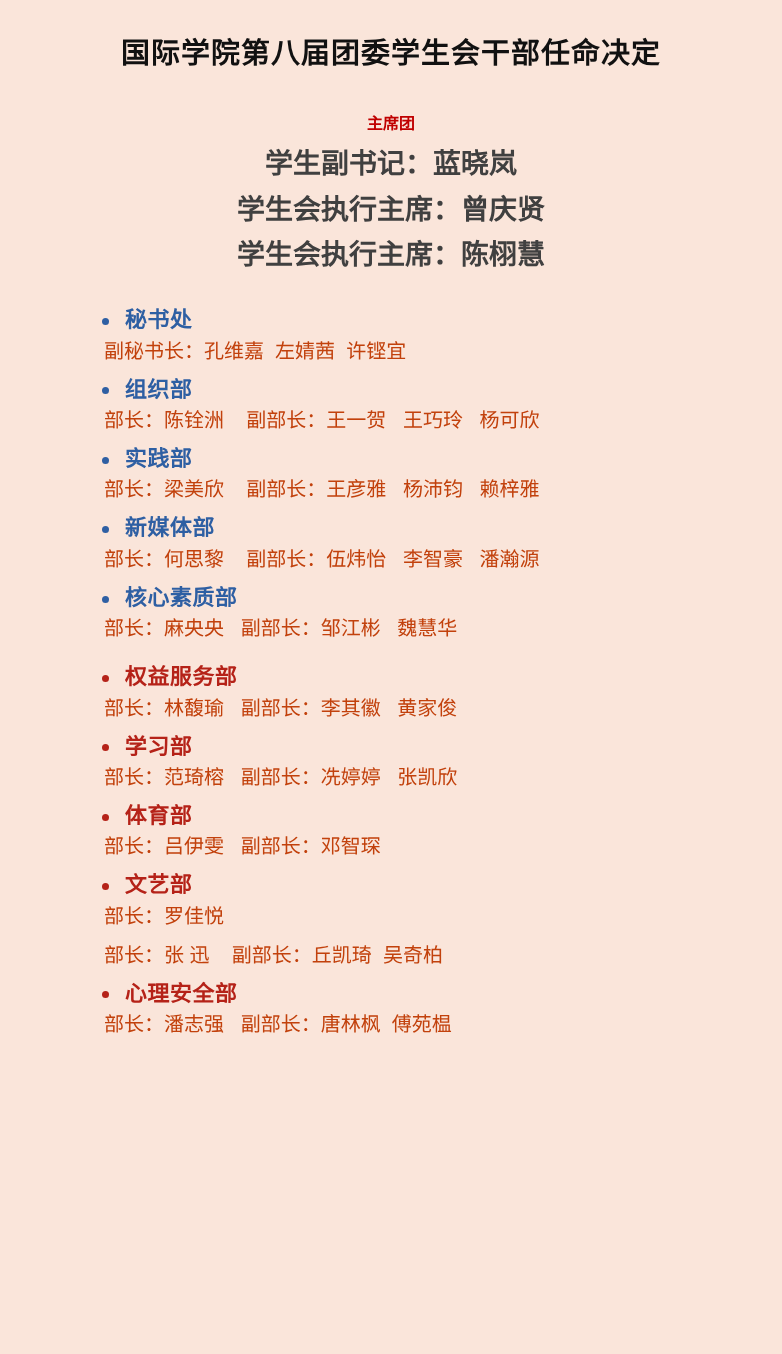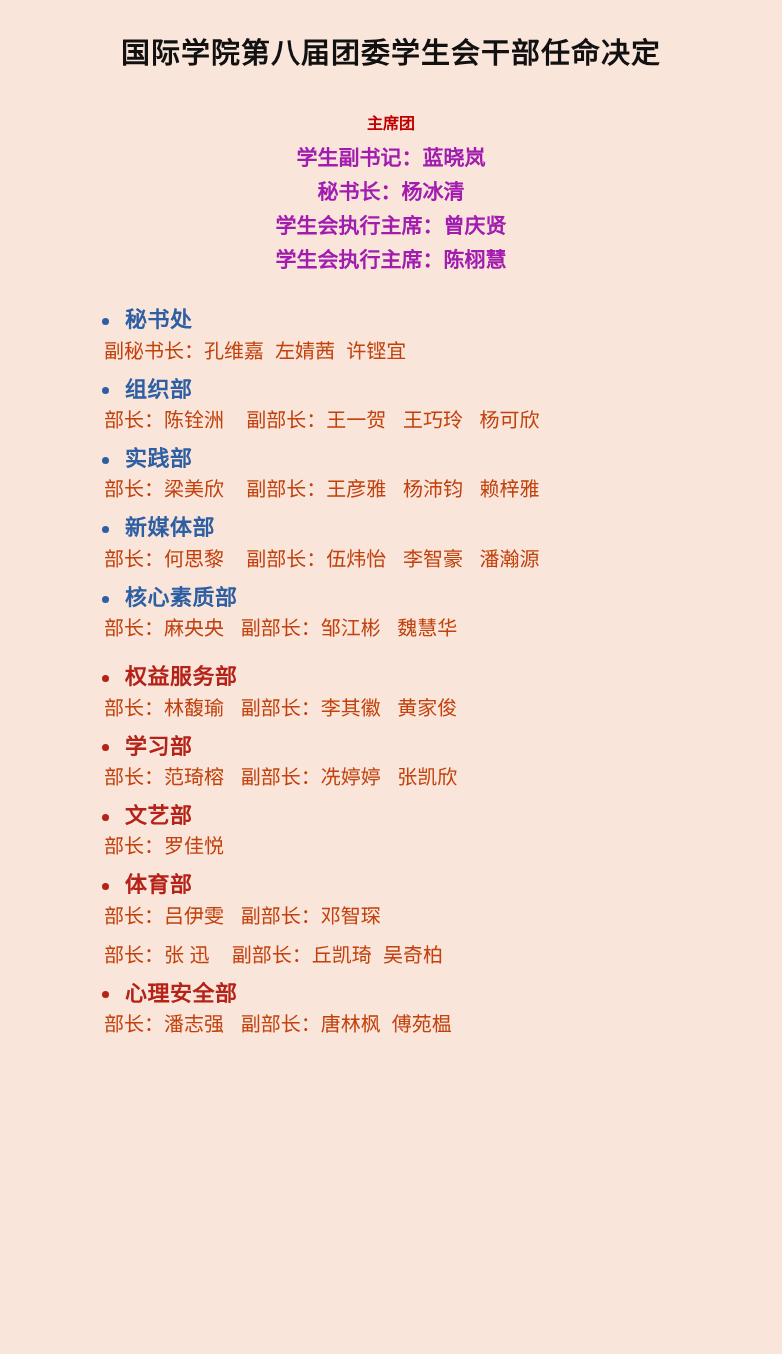--- a/index.html
+++ b/index.html
@@ -35,23 +35,23 @@
     text-align: center;
   }
   .presidium-title {
     color: #c00000;
     font-size: 16px;
     font-weight: bold;
     line-height: 1.4;
     margin-bottom: 6px;
   }
   .presidium-line {
-    font-size: 21px;
+    font-size: 28px;
     font-weight: bold;
-    color: #a21caf;
+    color: #404040;
     line-height: 1.62;
   }
   .dept-list {
     margin-top: 30px;
     padding: 0 0 0 96px;
   }
   .dept-block {
     margin-bottom: 2px;
   }
   .dept-block.gap {
@@ -95,21 +95,20 @@
 </head>
 <body>
 
 <div class="page">
 
   <h1 class="doc-title">国际学院第八届团委学生会干部任命决定</h1>
 
   <div class="presidium">
     <div class="presidium-title">主席团</div>
     <div class="presidium-line">学生副书记：蓝晓岚</div>
-    <div class="presidium-line">秘书长：杨冰清</div>
     <div class="presidium-line">学生会执行主席：曾庆贤</div>
     <div class="presidium-line">学生会执行主席：陈栩慧</div>
   </div>
 
   <div class="dept-list">
 
     <div class="dept-block blue">
       <div class="dept-head">
         <span class="bullet"></span>
         <span class="dept-name">秘书处</span>
@@ -162,31 +161,31 @@
       <div class="dept-head">
         <span class="bullet"></span>
         <span class="dept-name">学习部</span>
       </div>
       <div class="dept-members">部长：范琦榕   副部长：冼婷婷   张凯欣</div>
     </div>
 
     <div class="dept-block red">
       <div class="dept-head">
         <span class="bullet"></span>
-        <span class="dept-name">文艺部</span>
+        <span class="dept-name">体育部</span>
       </div>
-      <div class="dept-members">部长：罗佳悦</div>
+      <div class="dept-members">部长：吕伊雯   副部长：邓智琛</div>
     </div>
 
     <div class="dept-block red">
       <div class="dept-head">
         <span class="bullet"></span>
-        <span class="dept-name">体育部</span>
+        <span class="dept-name">文艺部</span>
       </div>
-      <div class="dept-members">部长：吕伊雯   副部长：邓智琛</div>
+      <div class="dept-members">部长：罗佳悦</div>
     </div>
 
     <div class="dept-block red">
       <div class="dept-members">部长：张 迅    副部长：丘凯琦  吴奇柏</div>
     </div>
 
     <div class="dept-block red">
       <div class="dept-head">
         <span class="bullet"></span>
         <span class="dept-name">心理安全部</span>

